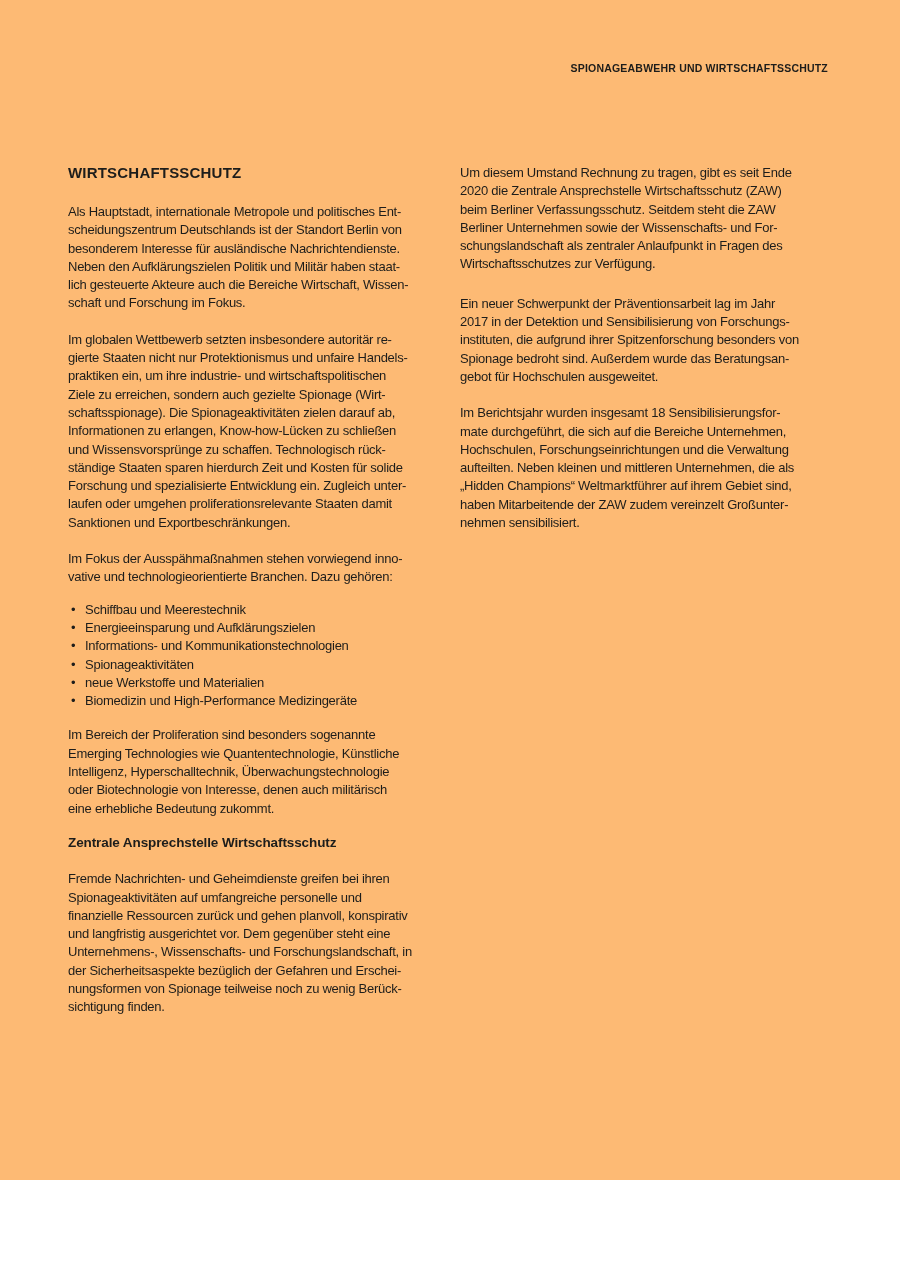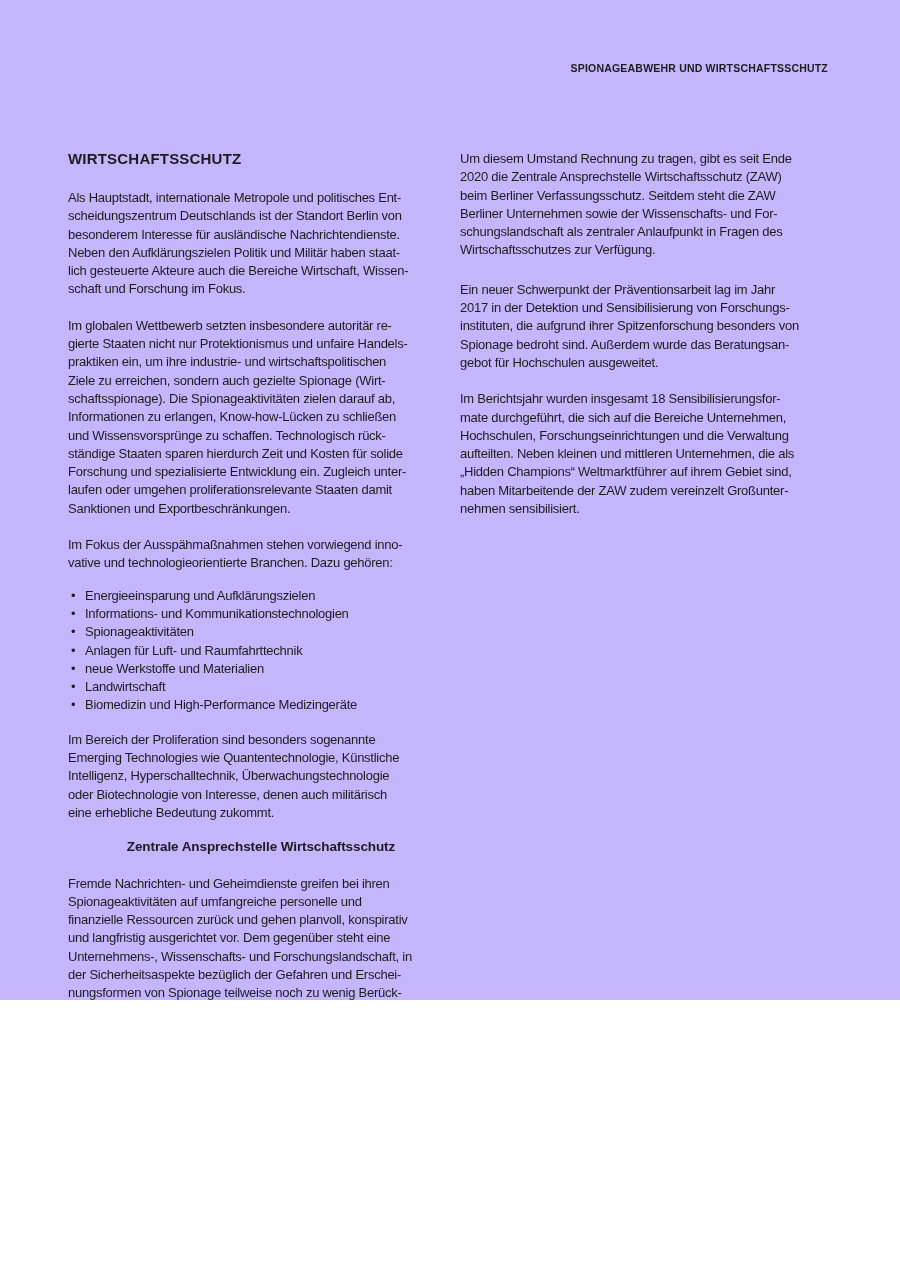--- a/index.html
+++ b/index.html
@@ -3,58 +3,57 @@
 <meta charset="utf-8">
 <style>
   html, body {
     margin: 0;
     padding: 0;
     background: #ffffff;
   }
   .page {
     position: relative;
     width: 900px;
-    height: 1000px;
-    background: #c4b5fd;
+    height: 1180px;
+    background: #fdba74;
     font-family: "Liberation Sans", "DejaVu Sans", sans-serif;
     color: #1d1d1b;
     overflow: hidden;
   }
   .running-header {
     position: absolute;
     top: 62px;
     right: 72px;
     font-size: 10.5px;
     font-weight: bold;
     letter-spacing: 0.2px;
     text-transform: uppercase;
     color: #1d1d1b;
   }
   .col {
     position: absolute;
-    top: 150px;
+    top: 164px;
     width: 386px;
   }
   .col-left  { left: 68px; }
   .col-right { left: 460px; }
 
   .col h2 {
     margin: 0 0 21px 0;
     font-size: 15px;
     line-height: 18px;
     font-weight: bold;
     letter-spacing: 0.2px;
   }
   .col h3 {
     margin: 0 0 18px 0;
     font-size: 13.5px;
     line-height: 18.3px;
     font-weight: bold;
     letter-spacing: -0.1px;
-    text-align: center;
   }
   .col p {
     margin: 0 0 18px 0;
     font-size: 13px;
     line-height: 18.3px;
     letter-spacing: -0.25px;
     white-space: pre;
   }
   .col p.tight   { margin-bottom: 14px; }
   .col p.medium  { margin-bottom: 16px; }
@@ -114,26 +113,25 @@
 und Wissensvorsprünge zu schaffen. Technologisch rück-
 ständige Staaten sparen hierdurch Zeit und Kosten für solide
 Forschung und spezialisierte Entwicklung ein. Zugleich unter-
 laufen oder umgehen proliferationsrelevante Staaten damit
 Sanktionen und Exportbeschränkungen.</p>
 
     <p class="tight">Im Fokus der Ausspähmaßnahmen stehen vorwiegend inno-
 vative und technologieorientierte Branchen. Dazu gehören:</p>
 
     <ul class="focus-list">
+      <li>Schiffbau und Meerestechnik</li>
       <li>Energieeinsparung und Aufklärungszielen</li>
       <li>Informations- und Kommunikationstechnologien</li>
       <li>Spionageaktivitäten</li>
-      <li>Anlagen für Luft- und Raumfahrttechnik</li>
       <li>neue Werkstoffe und Materialien</li>
-      <li>Landwirtschaft</li>
       <li>Biomedizin und High-Performance Medizingeräte</li>
     </ul>
 
     <p class="medium">Im Bereich der Proliferation sind besonders sogenannte
 Emerging Technologies wie Quantentechnologie, Künstliche
 Intelligenz, Hyperschalltechnik, Überwachungstechnologie
 oder Biotechnologie von Interesse, denen auch militärisch
 eine erhebliche Bedeutung zukommt.</p>
 
     <h3>Zentrale Ansprechstelle Wirtschaftsschutz</h3>

